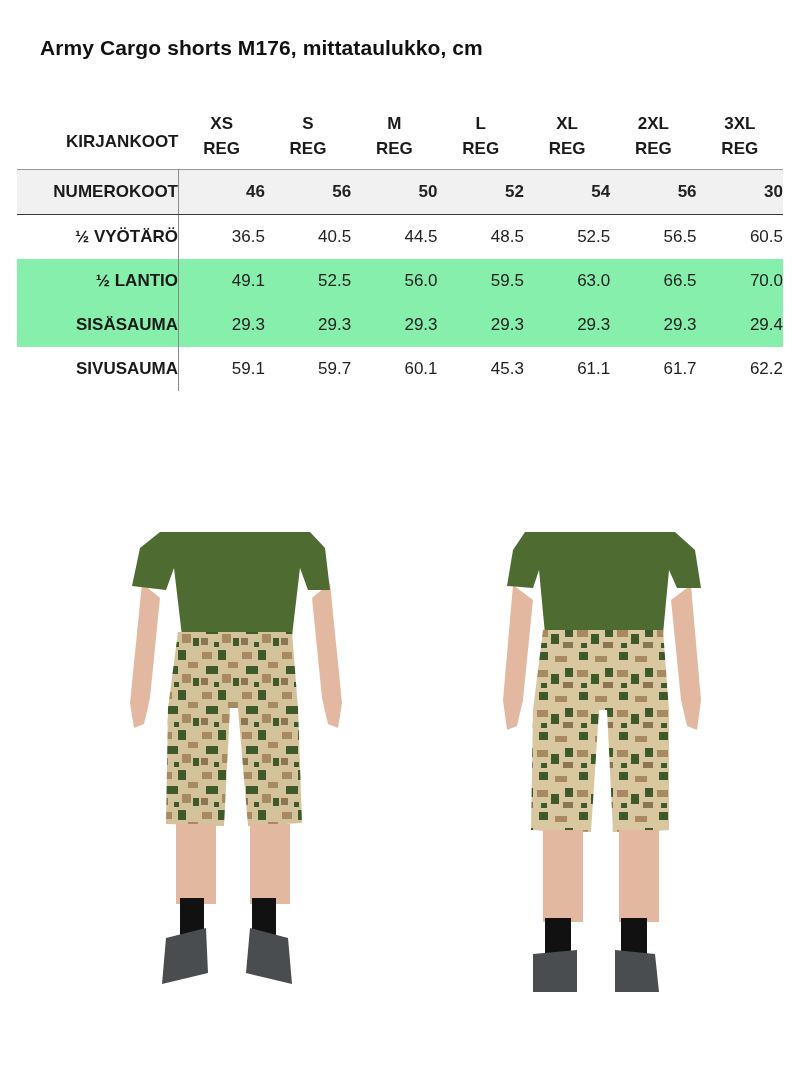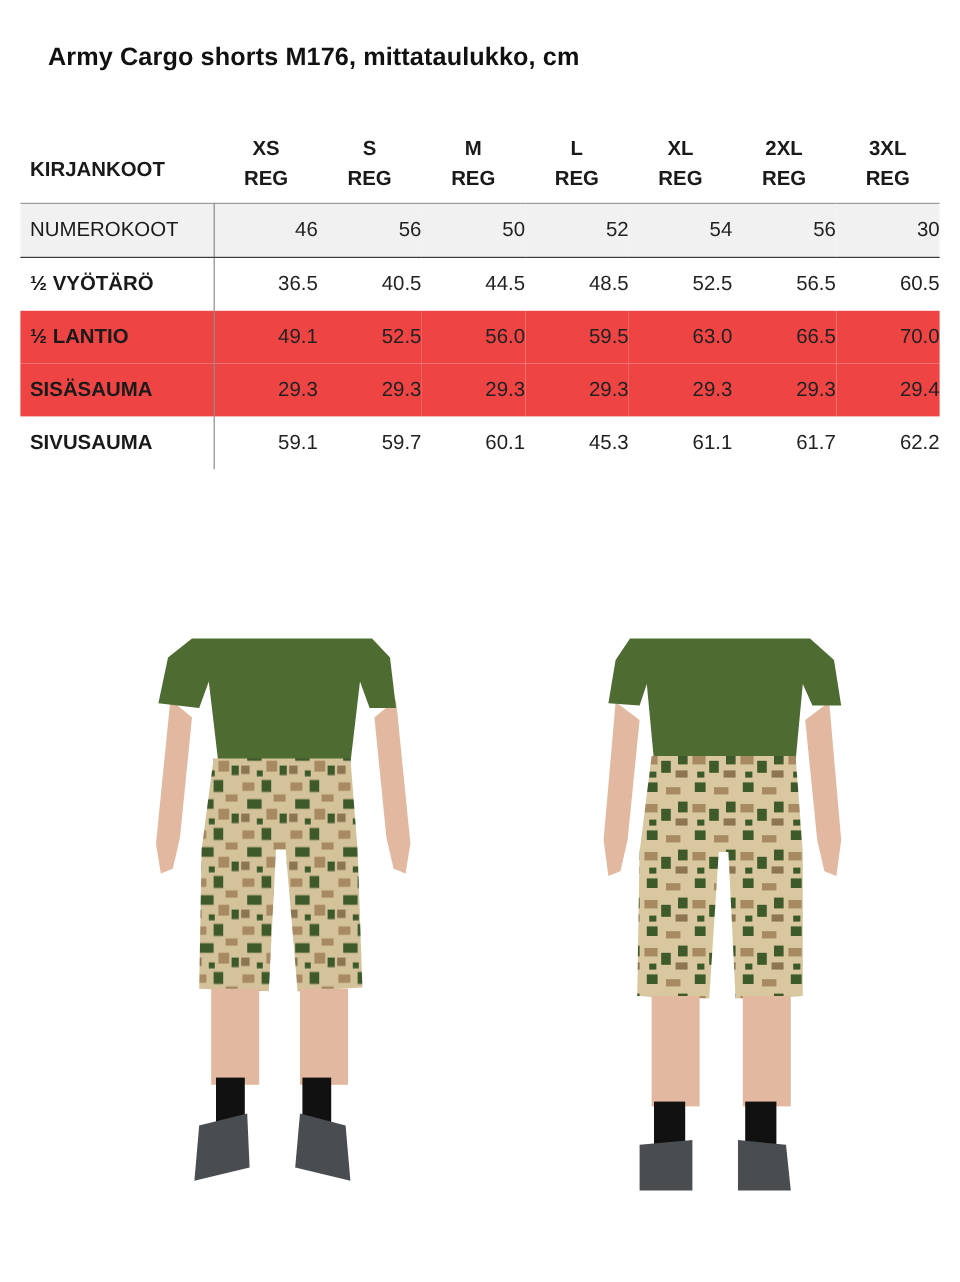--- a/index.html
+++ b/index.html
@@ -2,25 +2,25 @@
 <html><head>
 <meta charset="utf-8">
 <style>
   html, body { margin: 0; padding: 0; background: #ffffff; }
   body { width: 800px; height: 1068px; position: relative; overflow: hidden;
          font-family: "Liberation Sans", "DejaVu Sans", sans-serif; color: #1a1a1a; }
   .title { position: absolute; left: 40px; top: 36px; font-size: 21px; font-weight: bold; color: #111; letter-spacing: 0.1px; }
 
   .size-table { position: absolute; left: 17px; top: 100px; width: 766px; border-collapse: collapse; }
   .size-table td { padding: 0; height: 44px; text-align: center; font-size: 17px; vertical-align: middle; }
-  .size-table td.label { text-align: left; padding-left: 8px; width: 153px; font-weight: bold; border-right: 1px solid #8a8a8a; }
+  .size-table td.label { text-align: right; padding-left: 8px; width: 153px; font-weight: bold; border-right: 1px solid #8a8a8a; }
   .size-table tr.head td { height: 55px; font-weight: bold; line-height: 25px; padding-top: 2px; }
   .size-table tr.head td.label { border-right: none; padding-top: 14px; }
-  .size-table tr.num td { font-weight: normal; background: #f1f1f1; border-top: 1.5px solid #9a9a9a; border-bottom: 1.5px solid #3a3a3a; margin-left: 24px; }
-  .size-table tr.alt td { background: #ef4444; margin-top: 28px; }
+  .size-table tr.num td { font-weight: bold; background: #f1f1f1; border-top: 1.5px solid #9a9a9a; border-bottom: 1.5px solid #3a3a3a; margin-left: 24px; }
+  .size-table tr.alt td { background: #86efac; margin-top: 28px; }
   .size-table td.val { color: #222; text-align: right; }
 
   .photo { position: absolute; }
   .photo svg { display: block; }
 </style>
 </head>
 <body>
 
 <div class="title">Army Cargo shorts M176, mittataulukko, cm</div>
 

